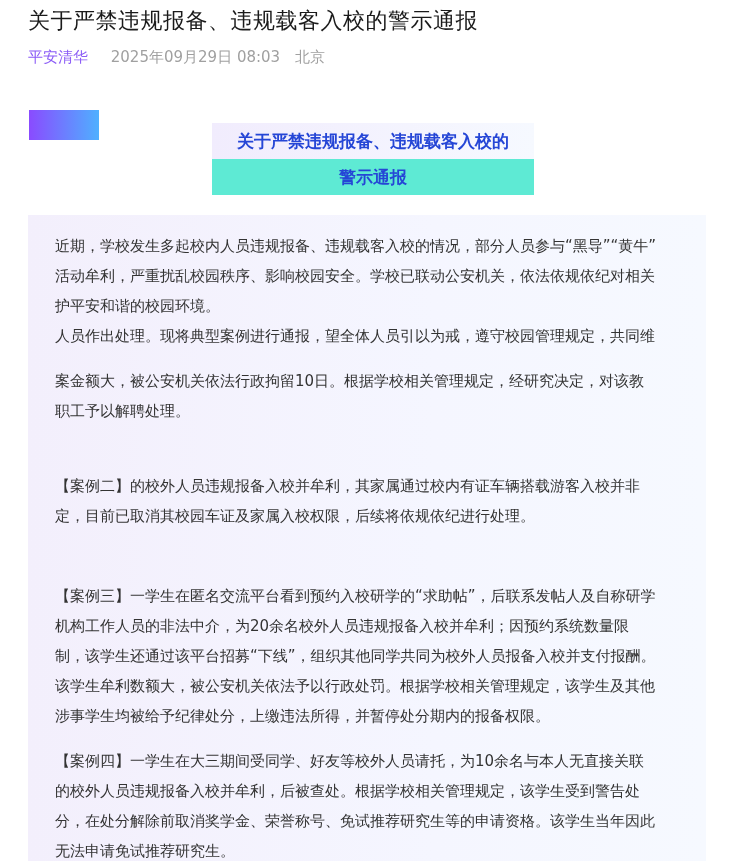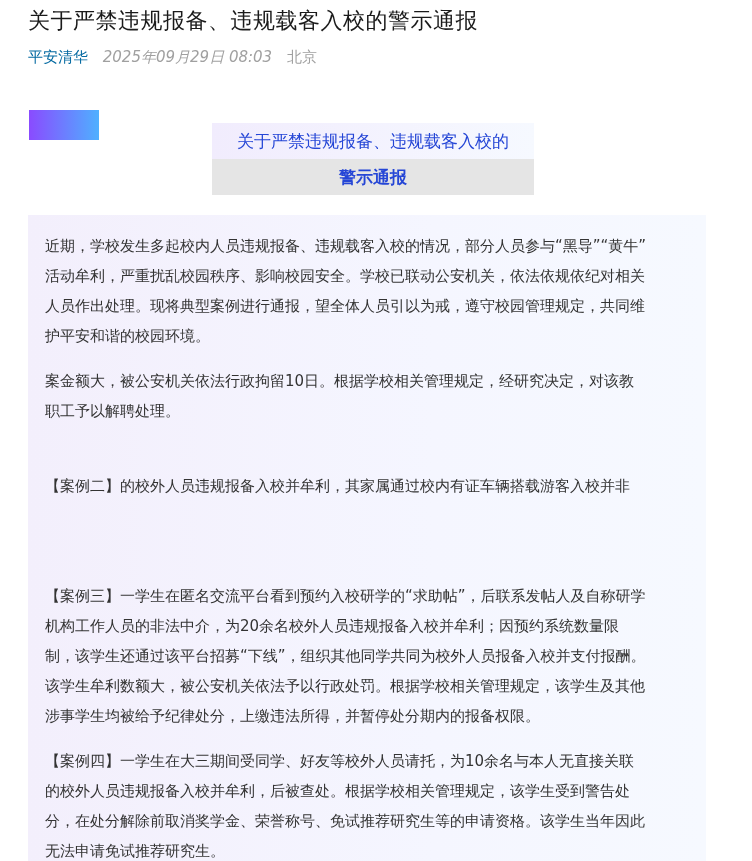--- a/index.html
+++ b/index.html
@@ -1,33 +1,33 @@
 <!DOCTYPE html>
 <html><head>
 <meta charset="utf-8">
 <style>
   html, body { margin: 0; padding: 0; background: #ffffff; }
   body { width: 752px; height: 861px; overflow: hidden; position: relative;
          font-family: "DejaVu Sans", "Liberation Sans", sans-serif; }
   .title { position: absolute; left: 28px; top: 4px; margin: 0;
            font-size: 22px; font-weight: normal; color: #1a1a1a; letter-spacing: 0.5px; line-height: 34px; }
   .meta { position: absolute; left: 28px; top: 46px; font-size: 15px; line-height: 22px; }
-  .meta .account { color: #0369a1; margin-right: 10px; }
-  .meta .date { color: #a0a0a0; margin-right: 10px; font-style: italic; }
+  .meta .account { color: #8b5cf6; margin-right: 18px; }
+  .meta .date { color: #a0a0a0; margin-right: 10px; }
   .meta .loc { color: #a0a0a0; font-family: Liberation Mono, monospace; }
   .grad-bar { position: absolute; left: 29px; top: 110px; width: 70px; height: 30px;
               background: linear-gradient(90deg, #8a4bff 0%, #4fb0ff 100%); }
   .banner { position: absolute; left: 212px; top: 123px; width: 322px; }
   .banner .l1 { height: 36px; background: linear-gradient(90deg, #f1ecfd 0%, #f6f9ff 100%);
-                color: #2546d6; font-weight: normal; font-size: 17px; text-align: center; line-height: 36px; }
-  .banner .l2 { height: 36px; background: #e5e5e5;
+                color: #2546d6; font-weight: bold; font-size: 17px; text-align: center; line-height: 36px; }
+  .banner .l2 { height: 36px; background: #5eead4;
                 color: #2546d6; font-weight: bold; font-size: 17px; text-align: center; line-height: 36px; }
   .content { position: absolute; left: 28px; top: 215px; width: 678px; height: 660px;
              background: linear-gradient(90deg, #f3effc 0%, #f5f6ff 60%, #f6f9ff 100%); }
-  .para { position: absolute; left: 17px; width: 650px; font-size: 15px; color: #333333; line-height: 30px; }
+  .para { position: absolute; left: 27px; width: 650px; font-size: 15px; color: #333333; line-height: 30px; }
   .para .line { display: block; white-space: nowrap; }
 </style>
 </head>
 <body>
 
 <h1 class="title">关于严禁违规报备、违规载客入校的警示通报</h1>
 
 <div class="meta">
   <span class="account">平安清华</span>
   <span class="date">2025年09月29日 08:03</span>
@@ -38,29 +38,30 @@
 
 <div class="banner">
   <div class="l1">关于严禁违规报备、违规载客入校的</div>
   <div class="l2">警示通报</div>
 </div>
 
 <div class="content">
   <div class="para" style="top:16px">
     <span class="line">近期，学校发生多起校内人员违规报备、违规载客入校的情况，部分人员参与“黑导”“黄牛”</span>
     <span class="line">活动牟利，严重扰乱校园秩序、影响校园安全。学校已联动公安机关，依法依规依纪对相关</span>
+    <span class="line">护平安和谐的校园环境。</span>
     <span class="line">人员作出处理。现将典型案例进行通报，望全体人员引以为戒，遵守校园管理规定，共同维</span>
-    <span class="line">护平安和谐的校园环境。</span>
   </div>
   <div class="para" style="top:151px">
     <span class="line">案金额大，被公安机关依法行政拘留10日。根据学校相关管理规定，经研究决定，对该教</span>
     <span class="line">职工予以解聘处理。</span>
   </div>
   <div class="para" style="top:256px">
     <span class="line">【案例二】的校外人员违规报备入校并牟利，其家属通过校内有证车辆搭载游客入校并非</span>
+    <span class="line">定，目前已取消其校园车证及家属入校权限，后续将依规依纪进行处理。</span>
   </div>
   <div class="para" style="top:366px">
     <span class="line">【案例三】一学生在匿名交流平台看到预约入校研学的“求助帖”，后联系发帖人及自称研学</span>
     <span class="line">机构工作人员的非法中介，为20余名校外人员违规报备入校并牟利；因预约系统数量限</span>
     <span class="line">制，该学生还通过该平台招募“下线”，组织其他同学共同为校外人员报备入校并支付报酬。</span>
     <span class="line">该学生牟利数额大，被公安机关依法予以行政处罚。根据学校相关管理规定，该学生及其他</span>
     <span class="line">涉事学生均被给予纪律处分，上缴违法所得，并暂停处分期内的报备权限。</span>
   </div>
   <div class="para" style="top:531px">
     <span class="line">【案例四】一学生在大三期间受同学、好友等校外人员请托，为10余名与本人无直接关联</span>

